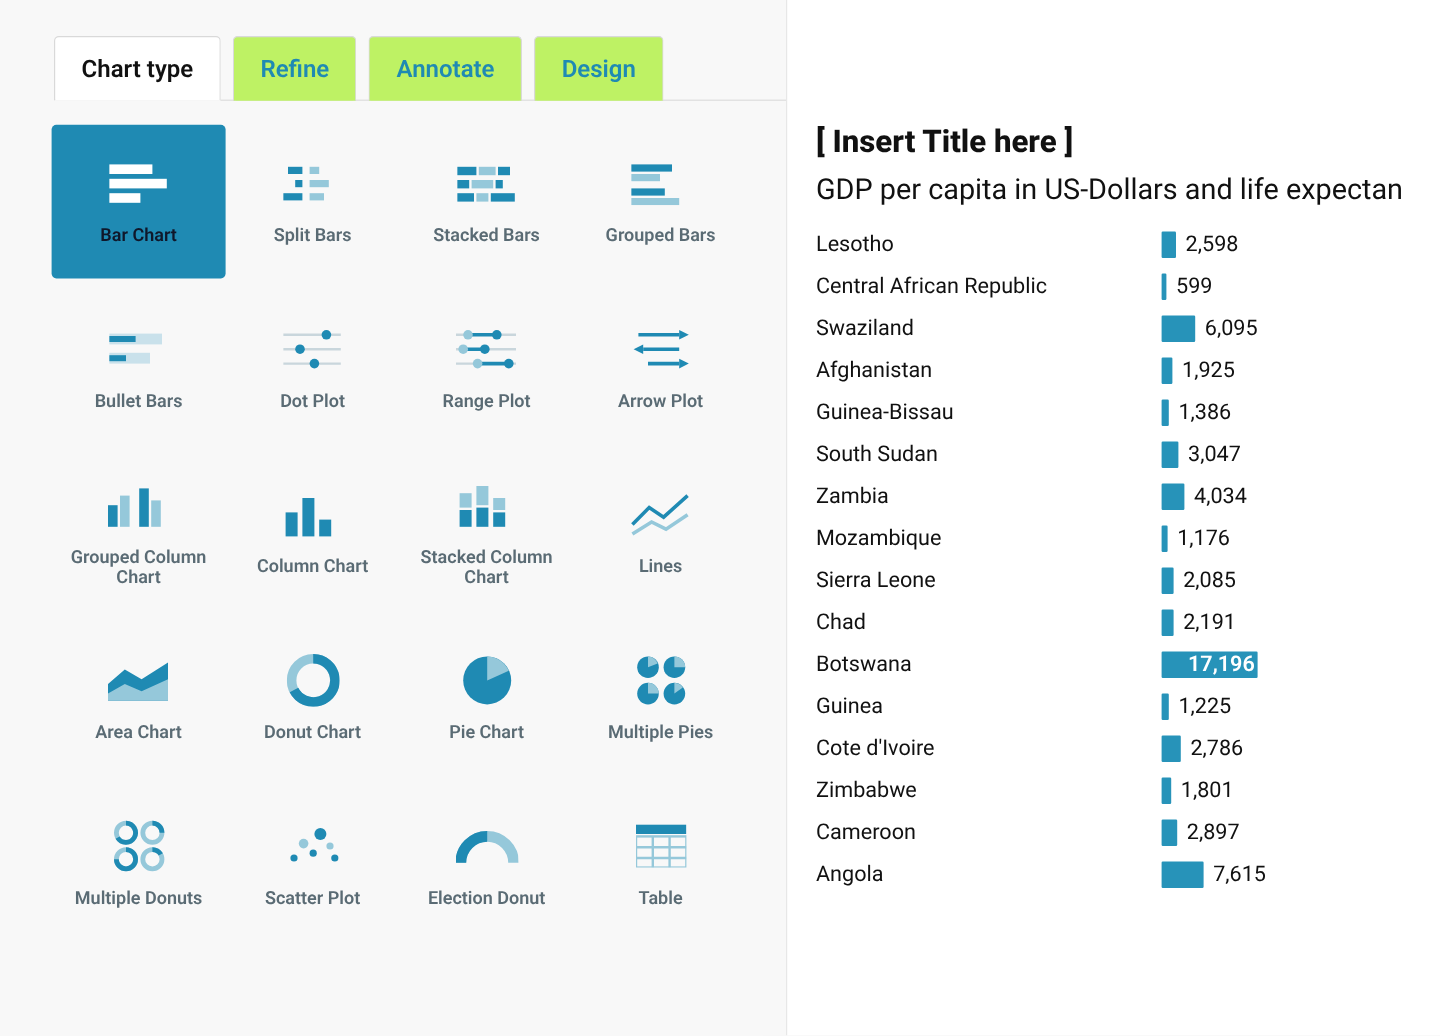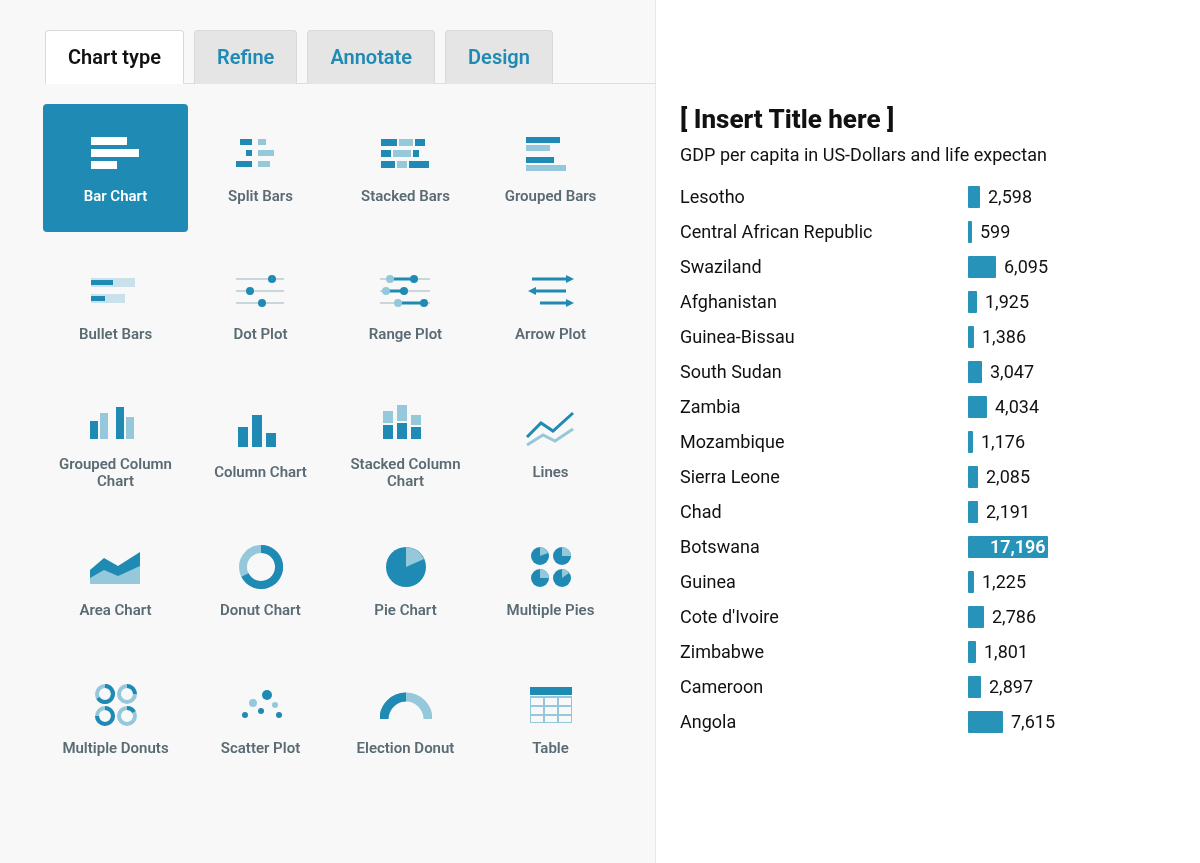--- a/index.html
+++ b/index.html
@@ -5,21 +5,21 @@
   * { box-sizing: border-box; margin: 0; padding: 0; }
   html, body { width: 1200px; height: 863px; overflow: hidden; font-family: -apple-system, BlinkMacSystemFont, "Segoe UI", Roboto, "Helvetica Neue", Arial, sans-serif; background: #f5f5f5; }
   .app { display: flex; width: 100%; height: 100%; }
   .left-panel { width: 655px; flex-shrink: 0; padding: 30px 0 0 45px; background: #f8f8f8; }
   .tabs { display: flex; gap: 10px; border-bottom: 1px solid #ddd; }
   .tab {
     padding: 14px 22px;
     font-size: 20px;
     font-weight: 600;
     color: #1f8ab3;
-    background: #e5e5e5;
+    background: #bef264;
     border: 1px solid #d9d9d9;
     border-bottom: none;
     border-radius: 4px 4px 0 0;
     cursor: pointer;
     margin-bottom: -1px;
   }
   .tab.active { color: #111; background: #fff; border-bottom: 1px solid #fff; }
   .chart-grid {
     display: grid;
     grid-template-columns: repeat(4, 145px);
@@ -47,31 +47,31 @@
     width: 56px; height: 46px;
     display: flex; align-items: center; justify-content: center;
   }
   .chart-tile .label {
     margin-top: 12px;
     font-size: 15px;
     font-weight: 600;
     line-height: 1.15;
     padding: 0 6px;
   }
-  .chart-tile.selected .label { color: #ffffff; }
+  .chart-tile.selected .label { color: #0f172a; }
 
   .right-panel {
     flex: 1;
     background: #fff;
     border-left: 1px solid #e7e7e7;
     padding: 104px 0 0 24px;
     overflow: hidden;
   }
   .chart-title { font-size: 26px; font-weight: 800; color: #111; }
-  .chart-subtitle { font-size: 18px; color: #111; margin-top: 10px; white-space: nowrap; }
+  .chart-subtitle { font-size: 24px; color: #111; margin-top: 10px; white-space: nowrap; }
   .bar-list { margin-top: 14px; }
   .bar-row {
     display: flex;
     align-items: center;
     height: 35px;
     font-size: 18px;
     color: #111;
   }
   .bar-label { width: 288px; flex-shrink: 0; }
   .bar-area { display: flex; }

